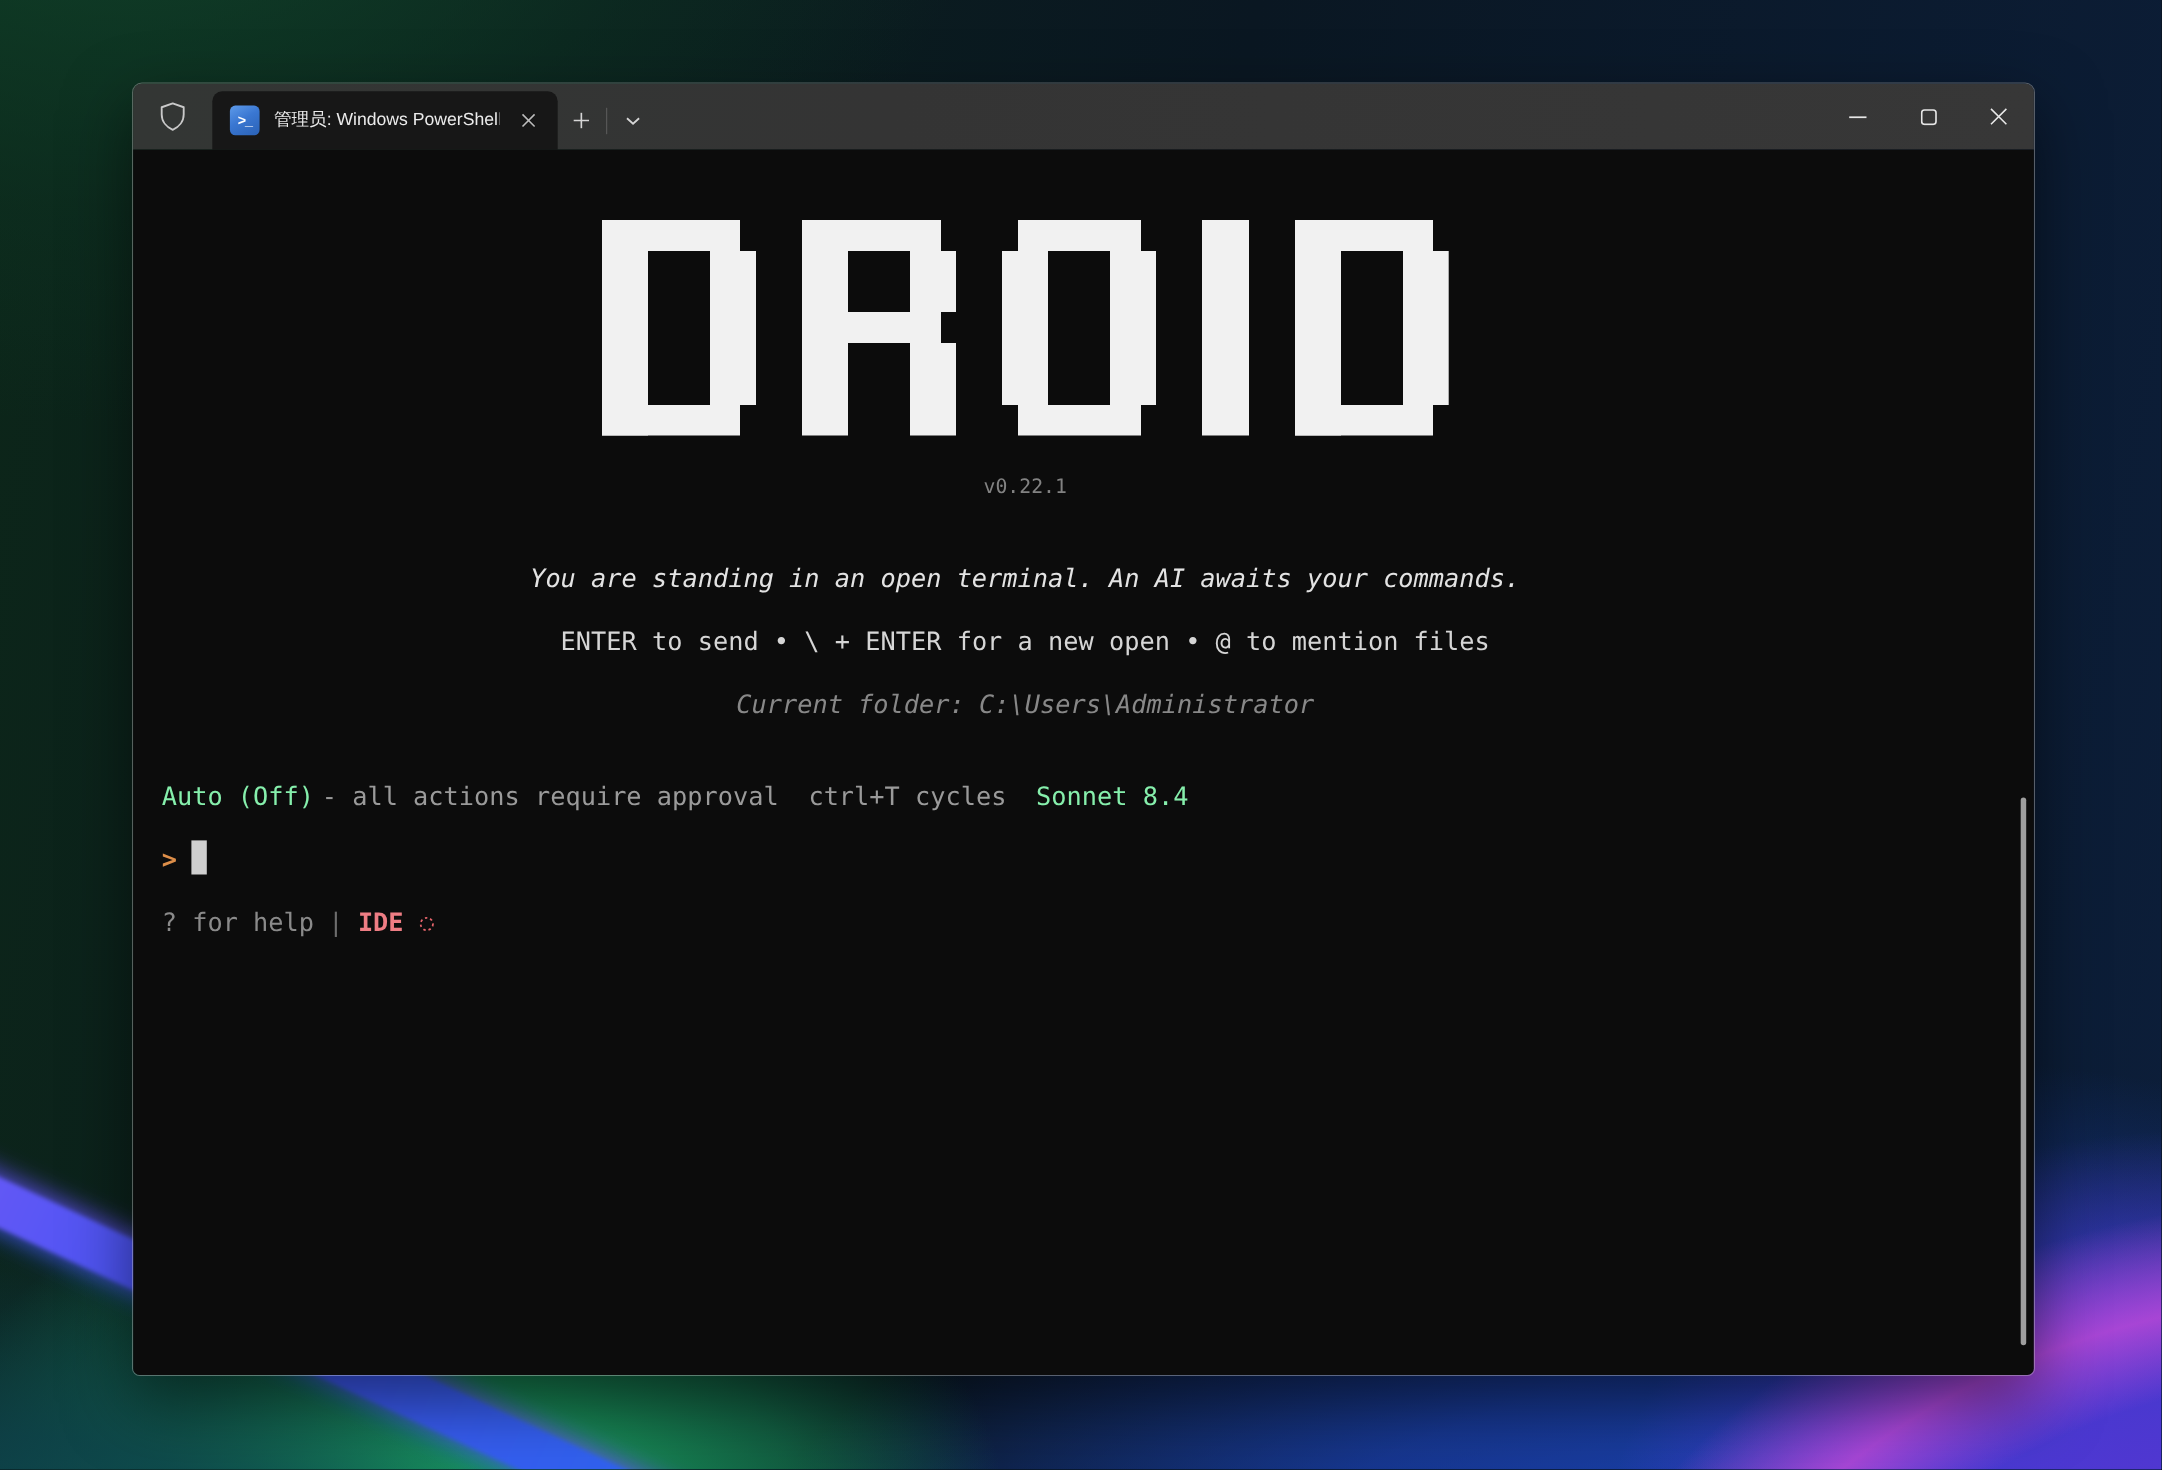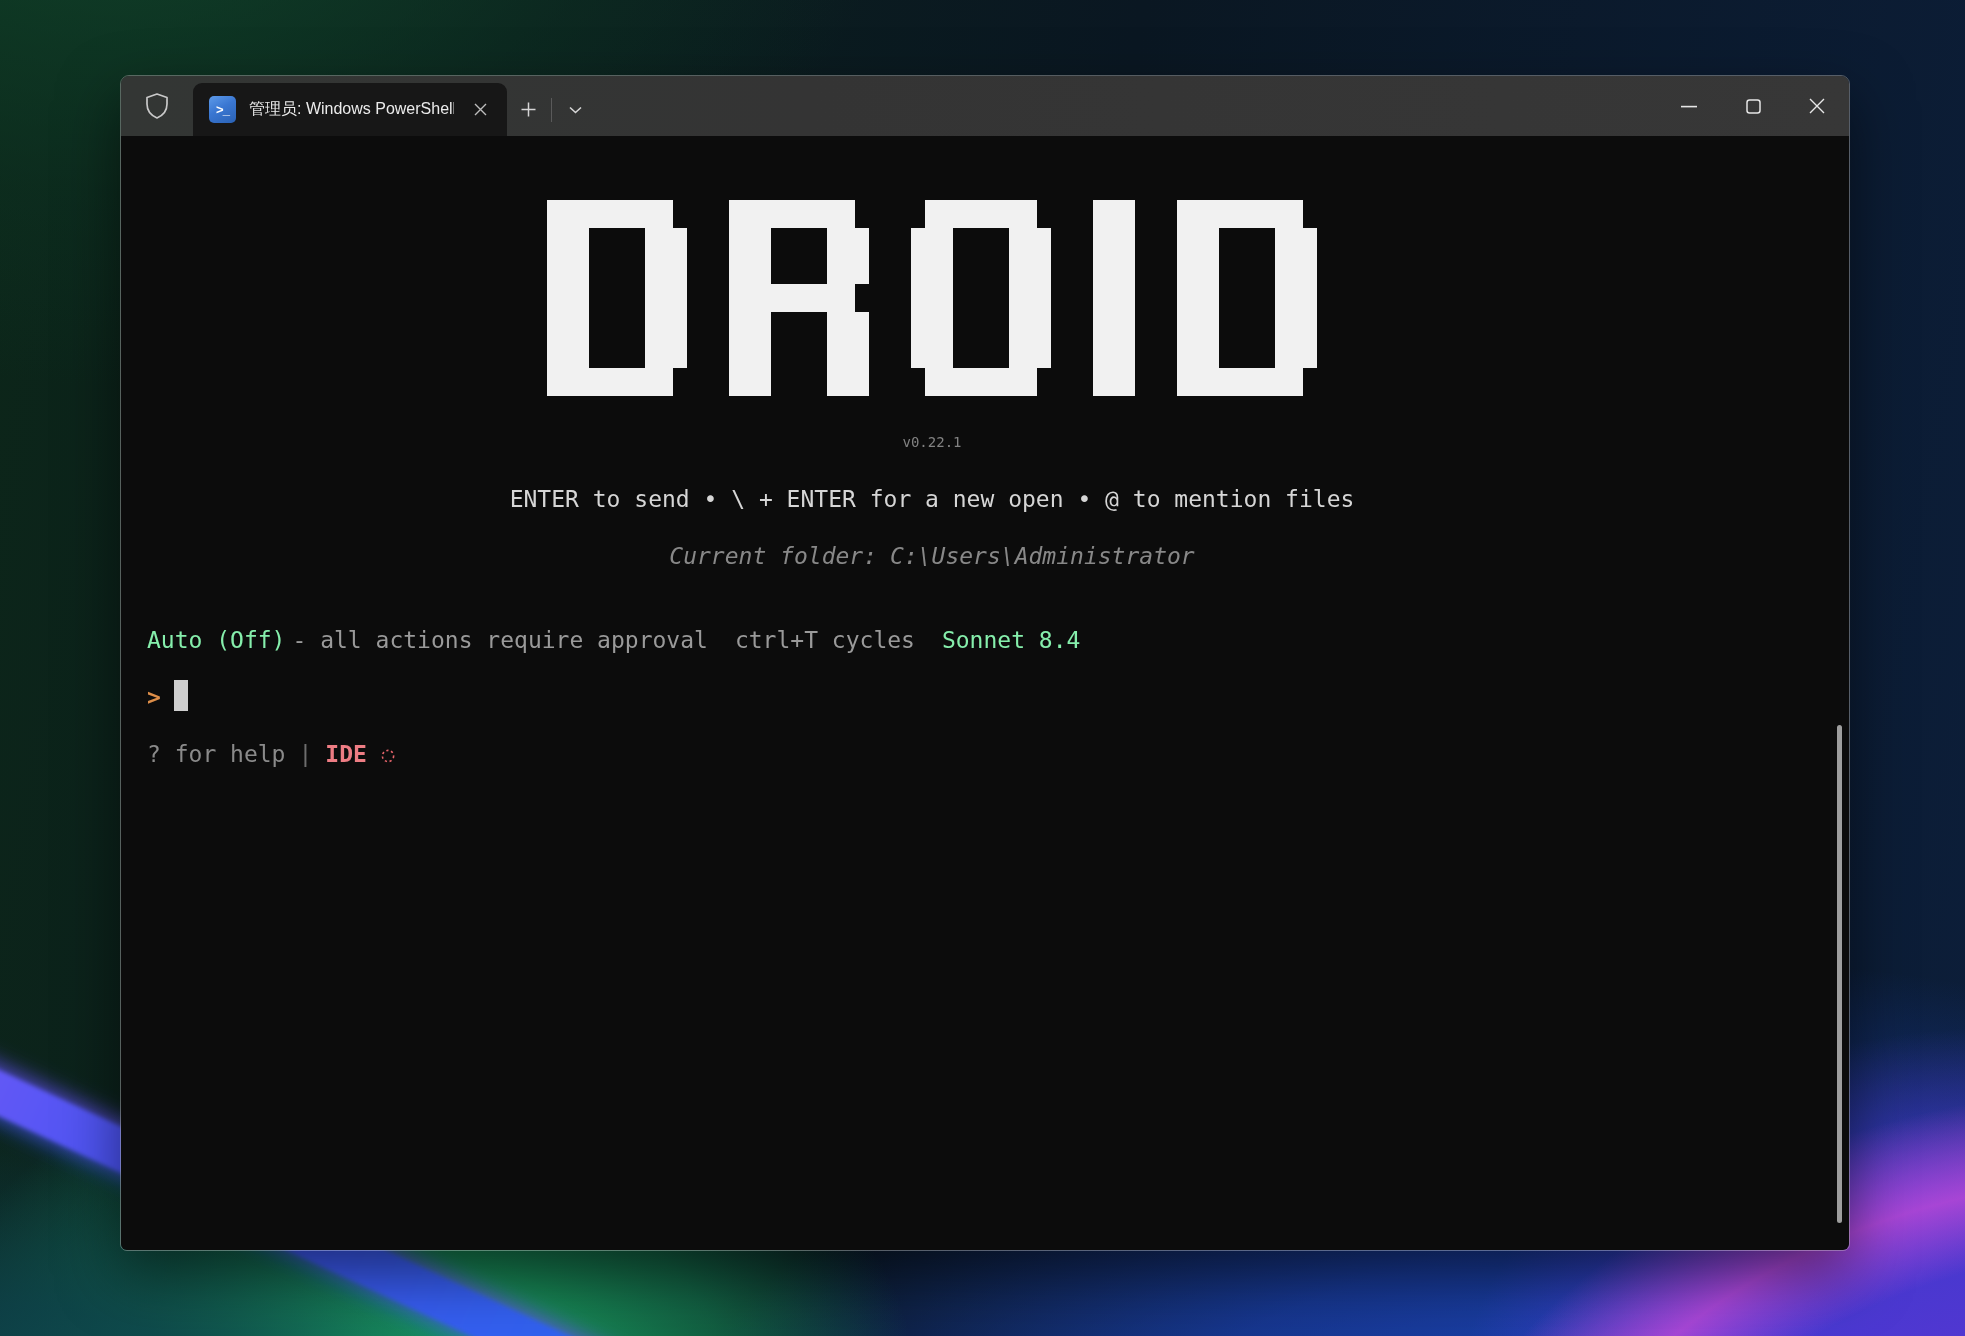--- a/index.html
+++ b/index.html
@@ -62,21 +62,21 @@
   .term{
     position:relative; height:1116px; background:#0c0c0c; overflow:hidden;
     font-family:"DejaVu Sans Mono", monospace; font-size:23px; color:#ebebeb;
     padding:0 26px;
   }
   .col{ width:1570px; }
   .center{ text-align:center; }
   .line{ line-height:57px; white-space:nowrap; }
 
   .logo{ display:block; margin:64px auto 0; width:770px; height:196px; }
-  .version{ margin-top:18px; color:#828282; font-size:14px; }
+  .version{ margin-top:18px; color:#828282; font-size:18px; }
   .tagline{ margin-top:28px; font-style:italic; color:#e3e3e3; }
   .hints{ color:#d6d6d6; }
   .folder{ color:#888888;font-style:italic; }
   .folder .path{ margin-left:13px; }
   .tip-line{ color:#ebebeb; }
   .tip-bullet{ color:#ef5058; font-size:20px; margin-right:19px; }
   .status-line .bright{ color:#86efac; font-weight:400; }
   .status-line .dim{ color:#9a9a9a; }
   .status-line .gap1{ margin-left:7px; }
   .status-line .gap2{ margin-left:27px; }
@@ -173,20 +173,21 @@
           <rect x="39" y="0" width="3" height="14"></rect>
 
           <rect x="45" y="0" width="3" height="14"></rect>
             <rect x="45" y="0" width="9" height="2"></rect>
           <rect x="52" y="2" width="3" height="10"></rect>
             <rect x="45" y="12" width="9" height="2"></rect>
         </svg>
 
         <div class="line center version">v0.22.1</div>
 
+        <div class="line center tagline">You are standing in an open terminal. An AI awaits your commands.</div>
 
         <div class="line center hints">ENTER to send • \ + ENTER for a new open • @ to mention files</div>
 
         <div class="line center folder">
           <span>Current folder:</span><span class="path">C:\Users\Administrator</span>
         </div>
 
 
         <div class="line status-line" style="margin-top:27px;">
           <span class="bright">Auto (Off)</span><span class="dim gap1">- all actions require approval</span><span class="dim gap2">ctrl+T cycles</span><span class="bright gap2">Sonnet 8.4</span>

